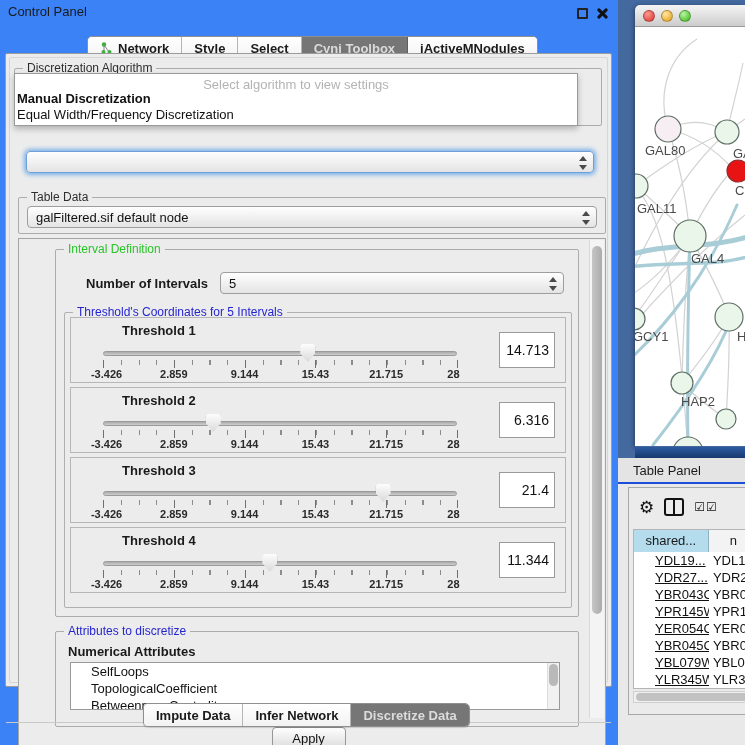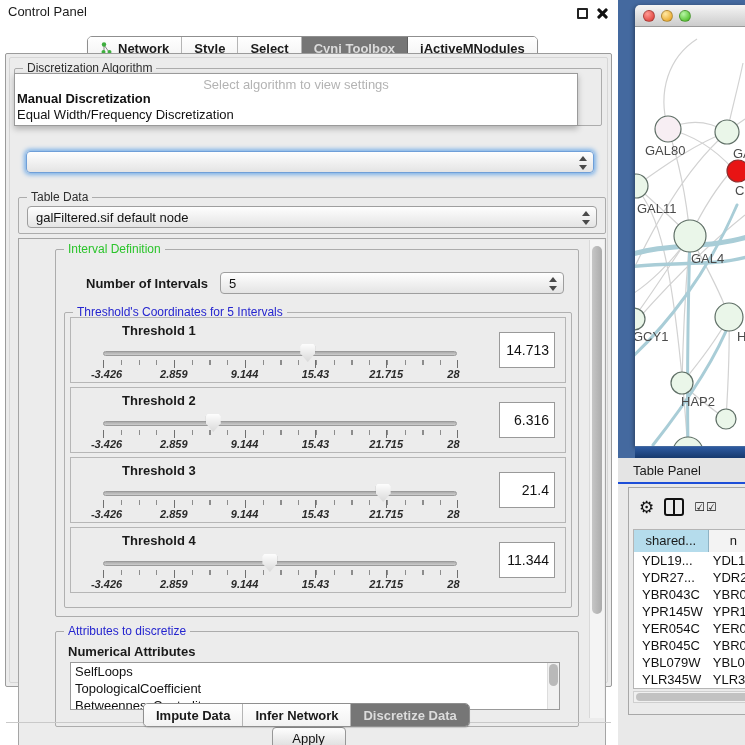--- a/index.html
+++ b/index.html
@@ -1,20 +1,20 @@
 <!DOCTYPE html>
 <html><head>
 <meta charset="utf-8">
 <style>
   * { margin:0; padding:0; box-sizing:border-box; }
   html,body { width:745px; height:745px; overflow:hidden;
     font-family:"Liberation Sans", sans-serif; background:#e8e8e8; }
 
   
-  #left-panel { position:absolute; left:0; top:0; width:618px; height:745px; background:#ffffff; }
+  #left-panel { position:absolute; left:0; top:0; width:618px; height:745px; background:#3b82f6; }
   .titlebar { position:absolute; left:0; top:0; width:618px; height:22px; }
   .titlebar .title { position:absolute; left:8px; top:4px; font-size:13px; color:#1a1a1a; }
   .winbtn { position:absolute; top:8px; width:11px; height:11px; cursor:default; }
   .float-btn { right:30px; border:2px solid #222; border-radius:1px; }
   .close-btn { right:10px; }
   .close-btn::before, .close-btn::after { content:""; position:absolute; left:4px; top:-1px; width:3px; height:13px; background:#111; border-radius:1px; }
   .close-btn::before { transform:rotate(45deg); }
   .close-btn::after { transform:rotate(-45deg); }
 
   .seg-tabs { display:flex; border:1px solid #8f8f8f; border-radius:5px; overflow:hidden;
@@ -64,42 +64,42 @@
     background:linear-gradient(to right,#c6c6c6,#ababab); }
 
   .interval-group { left:36px; top:10px; width:524px; height:368px; }
   .num-row { position:absolute; left:30px; top:22px; right:14px; display:flex; align-items:center; }
   .num-row label { font-size:13px; font-weight:bold; color:#1a1a1a; margin-right:12px; white-space:nowrap; }
   .num-row .combo { flex:1; }
 
   .thresh-group { left:8px; top:62px; width:508px; height:296px; border-color:#b0b0b0; }
   .thresh-panel { position:relative; margin:4px 5px 3px 5px; height:66px; border:1px solid #b6b6b6; background:#ececec; }
   .thresh-panel .tlabel { position:absolute; left:9px; top:5px; font-size:13px; font-weight:bold; color:#1a1a1a;margin-left:42px; }
-  .slider-zone { position:absolute; left:26px; top:24px; width:366px; height:38px;font-style:italic; }
+  .slider-zone { position:absolute; left:26px; top:24px; width:366px; height:38px; }
   .track { position:absolute; left:6px; right:6px; top:9px; height:5px; border:1px solid #9a9a9a; border-radius:3px;
     background:linear-gradient(#ababab,#cdcdcd); }
   .ticks { position:absolute; left:6px; right:6px; top:18px; height:5px;
     background:repeating-linear-gradient(to right,#8c8c8c 0 1px,transparent 1px 5%);
     background-size:calc(100% + 1px) 100%; }
   .majticks { position:absolute; left:6px; right:6px; top:18px; height:8px; }
   .majticks i { position:absolute; top:0; width:1px; height:8px; background:#6f6f6f; }
   .slabels { position:absolute; left:6px; right:6px; top:26px; height:12px; font-size:11px; font-weight:bold; color:#2a2a2a; }
   .slabels span { position:absolute; transform:translateX(-50%); white-space:nowrap; }
   .thumb16 { position:absolute; top:2px; width:15px; height:18px; margin-left:-7px;
     background:linear-gradient(#fdfdfd,#d9d9d9);
     clip-path:polygon(12% 0,88% 0,100% 14%,100% 52%,50% 100%,0 52%,0 14%);
     filter:drop-shadow(0 0 1px #7d7d7d); cursor:pointer; z-index:2; }
   .valbox { position:absolute; right:10px; top:14px; width:56px; height:36px; background:#ffffff;
     border:1px solid #9a9a9a; font-size:14px; color:#111; text-align:right; padding:9px 5px 0 0; }
 
   .attr-group { left:36px; top:392px; width:524px; height:96px; }
   .attr-sub { position:absolute; left:12px; top:12px; font-size:13px; font-weight:bold; color:#1a1a1a; }
   .listbox { position:absolute; left:14px; top:30px; width:490px; height:48px; background:#ffffff;
     border:1px solid #999; overflow:hidden; }
-  .listbox .li { font-size:13px; height:17px; line-height:17px; padding-left:4px; color:#111; cursor:pointer; }
+  .listbox .li { font-size:13px; height:17px; line-height:17px; padding-left:20px; color:#111; cursor:pointer; }
   .list-vscroll { position:absolute; right:0; top:0; width:12px; height:100%; background:#f1f1f1; border-left:1px solid #ddd; }
   .list-vscroll .thumb { position:absolute; left:1px; top:1px; width:9px; height:22px; border-radius:5px; background:#b9b9b9; }
 
   .apply-row { position:absolute; left:0; right:0; top:668px; height:30px; border-top:1px solid #c9c9c9; text-align:center; }
   .apply-btn { margin-top:4px; width:74px; height:22px; border:1px solid #979797; border-radius:4px;
     background:linear-gradient(#fefefe,#dcdcdc); font-size:13px; color:#111; cursor:pointer;
     font-family:"Liberation Sans",sans-serif; }
 
   
   #right-side { position:absolute; left:618px; top:0; width:127px; height:745px; background:#e9e9e9; }
@@ -123,21 +123,21 @@
   .split-icon { width:20px; height:18px; border:2px solid #111; border-radius:3px; position:relative; cursor:pointer; }
   .split-icon::before { content:""; position:absolute; left:7px; top:0; width:2px; height:14px; background:#111; }
   .checks { font-size:12px; color:#111; letter-spacing:1px; cursor:pointer; }
   .tp-table { position:absolute; left:4px; top:41px; width:126px; height:160px; background:#fff;
     border:1px solid #b5b5b5; overflow:hidden; font-size:13px; }
   .tp-head { display:flex; height:22px; border-bottom:1px solid #9fb7c4; }
   .tp-head .hc { height:22px; line-height:22px; text-align:center; color:#1a1a1a; }
   .hc1 { width:76px; background:#b5dcec; border-right:1px solid #8fb3c4; }
   .hc2 { width:50px; background:#f3f3f3; }
   .tp-row { display:flex; height:17px; line-height:17px; color:#111; }
-  .tp-row .c1 { width:76px; padding-left:8px; white-space:nowrap; overflow:hidden; }
+  .tp-row .c1 { width:76px; padding-left:21px; white-space:nowrap; overflow:hidden;text-decoration:underline; }
   .tp-row .c2 { width:50px; padding-left:4px; white-space:nowrap; overflow:hidden; }
   .tp-hscroll { position:absolute; left:4px; top:203px; width:126px; height:12px; background:#f0f0f0; border:1px solid #cfcfcf; }
   .tp-hscroll .thumb { position:absolute; left:2px; top:1px; width:116px; height:8px; border-radius:4px; background:#c2c2c2; }
 
   svg text { font-family:"Liberation Sans",sans-serif; font-size:13px; fill:#4a4a4a; }
 </style>
 </head>
 <body>
 
 <div id="left-panel">

